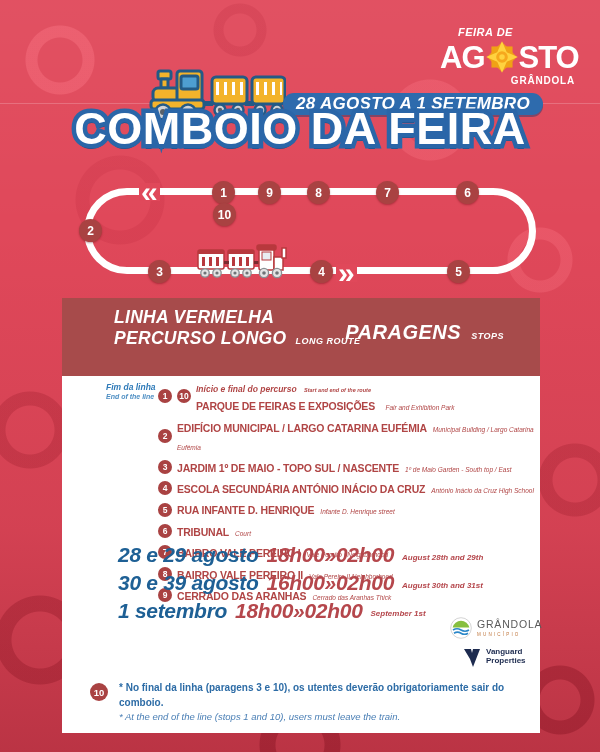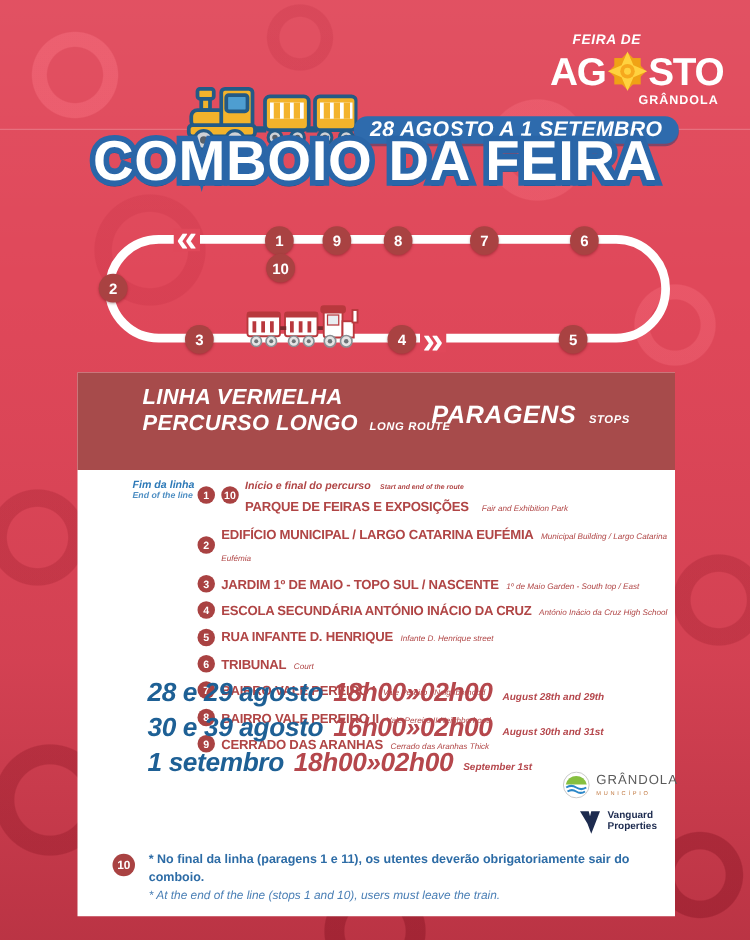--- a/index.html
+++ b/index.html
@@ -338,18 +338,18 @@
       </svg>
       <div class="vt">
         <div>Vanguard</div>
         <div>Properties</div>
       </div>
     </div>
 
     <div class="footnote">
       <span class="fnum">10</span>
       <div class="ftxt">
-        <div class="fpt">* No final da linha (paragens 1 e 11), os utentes deverão obrigatoriamente sair do comboio.</div>
+        <div class="fpt">* No final da linha (paragens 3 e 10), os utentes deverão obrigatoriamente sair do comboio.</div>
         <div class="fen">* At the end of the line (stops 1 and 10), users must leave the train.</div>
       </div>
     </div>
   </div>
 </div>
 
 </body></html>

